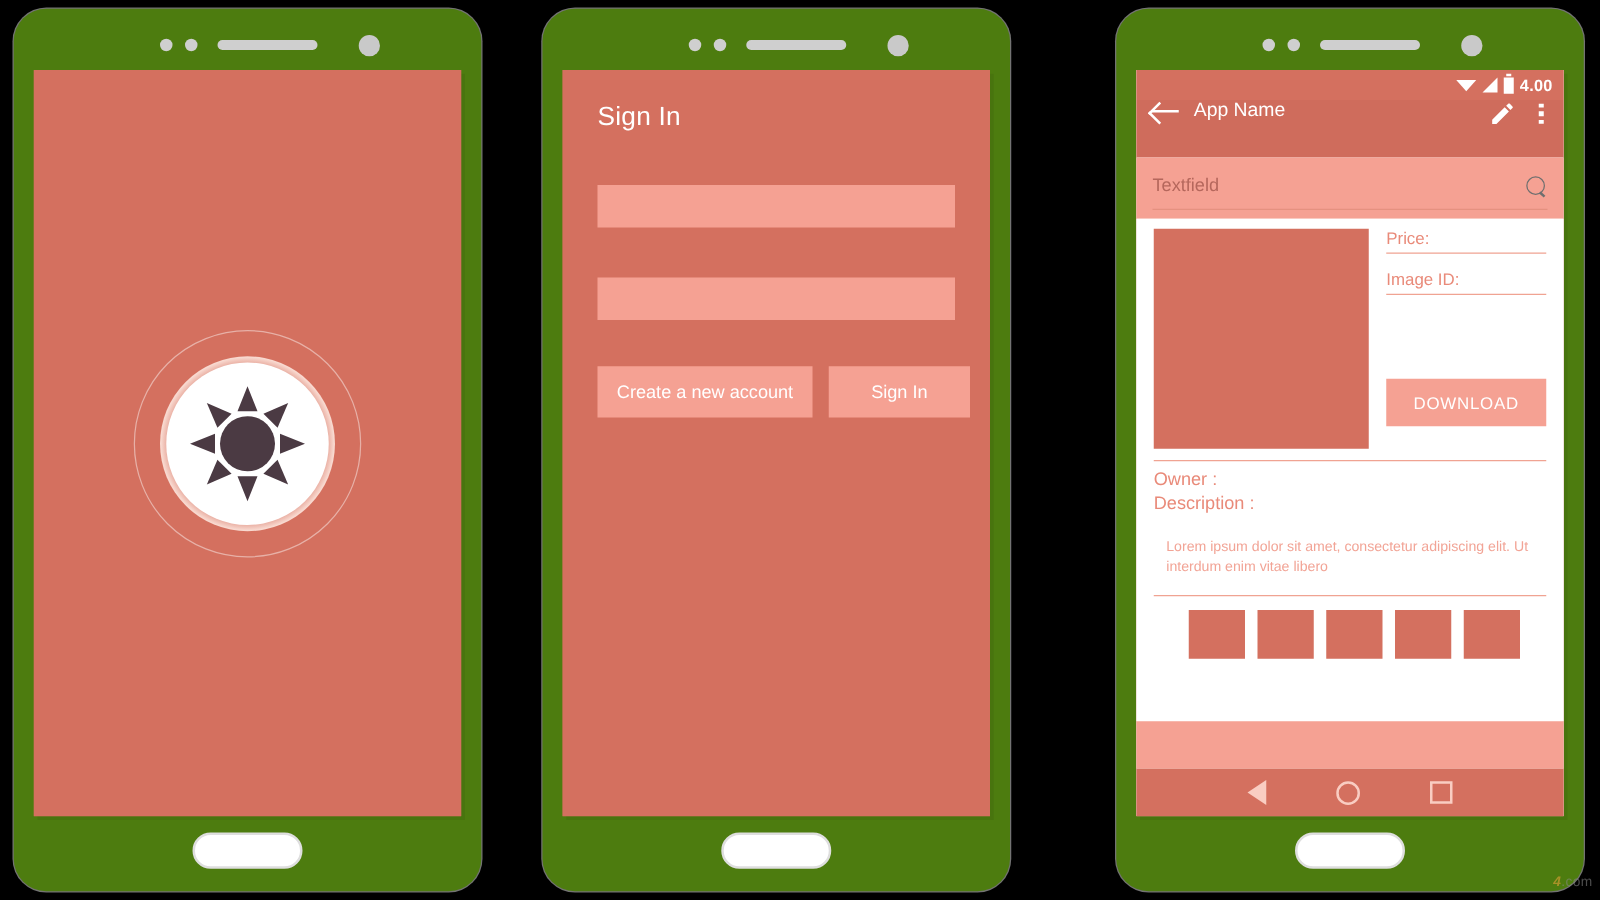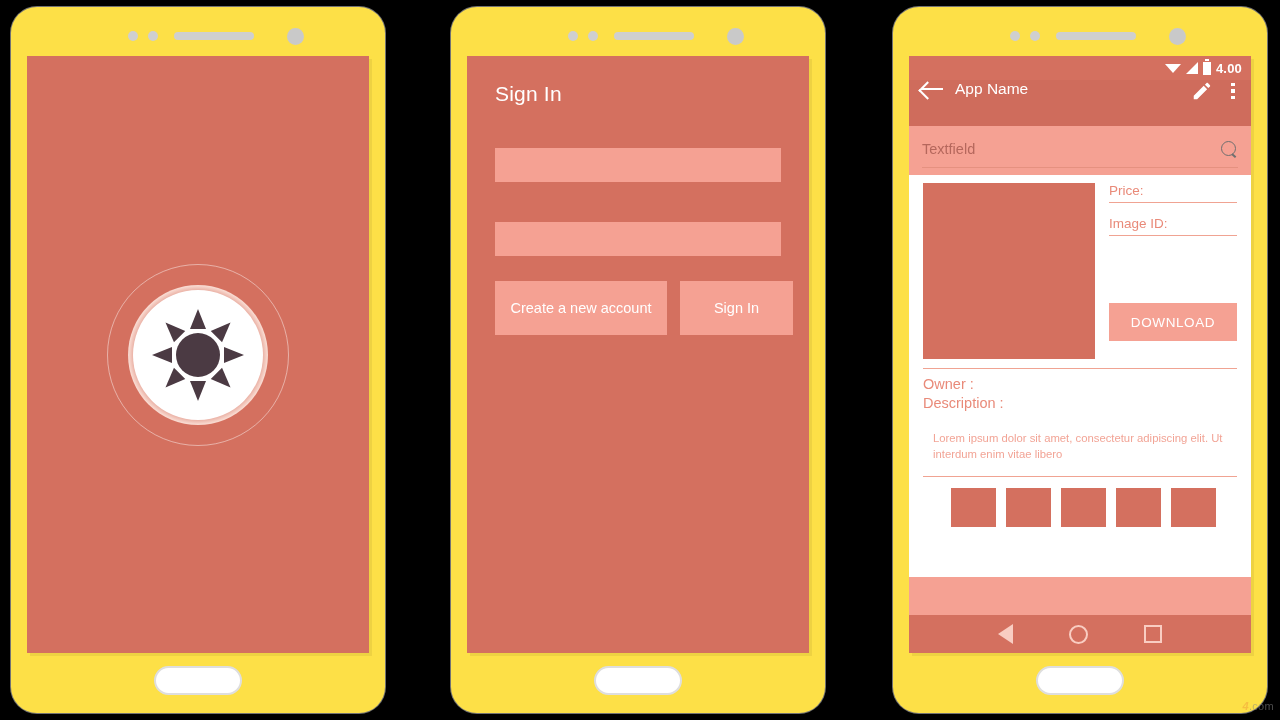--- a/index.html
+++ b/index.html
@@ -8,27 +8,27 @@
     background: #000000;
     font-family: "Liberation Sans", sans-serif;
     overflow: hidden;
   }
   .stage { position: relative; width: 1280px; height: 720px; background: #000; }
 
   
   .phone {
     position: absolute;
     width: 374px; height: 706px;
-    background: #fde047;
+    background: #4d7c0f;
     border-radius: 26px;
     box-shadow: 0 0 0 1px rgba(210,210,210,0.55);
     padding-left: 20px;
   }
   .phone-1 { left: 11px;  top: 7px; }
-  .phone-2 { left: 451px; top: 7px; }
+  .phone-2 { left: 434px; top: 7px; }
   .phone-3 { left: 893px; top: 7px; }
 
   .earpiece-row {
     position: absolute; top: 21px; left: 0; width: 100%;
     height: 16px;
   }
   .sensor-dot {
     position: absolute; top: 3px;
     width: 10px; height: 10px; border-radius: 50%;
     background: #cfcfcf;
@@ -114,23 +114,24 @@
   .field-box {
     width: 100%; height: 34px;
     background: #f5a193;
     margin-bottom: 40px;
   }
   .field-box.pw { margin-bottom: 25px; }
   .btn-row { display: flex; gap: 13px; }
   .btn {
     background: #f5a193; color: #ffffff;
     font-size: 14.5px; font-weight: 400;
-    height: 54px; display: flex; align-items: center; justify-content: center;
+    height: 41px; display: flex; align-items: center; justify-content: center;
     padding: 0 12px; border: none; cursor: pointer;
     font-family: "Liberation Sans", sans-serif;
+    margin-top: 12px;
   }
   .btn-create { flex: 0 0 172px; }
   .btn-signin { flex: 0 0 113px; }
 
   
   .detail { width: 100%; height: 100%; background: #ffffff; display: flex; flex-direction: column; }
   .statusbar {
     height: 24px; background: #d4705f;
     display: flex; align-items: center; justify-content: flex-end;
     padding-right: 9px; gap: 5px;

